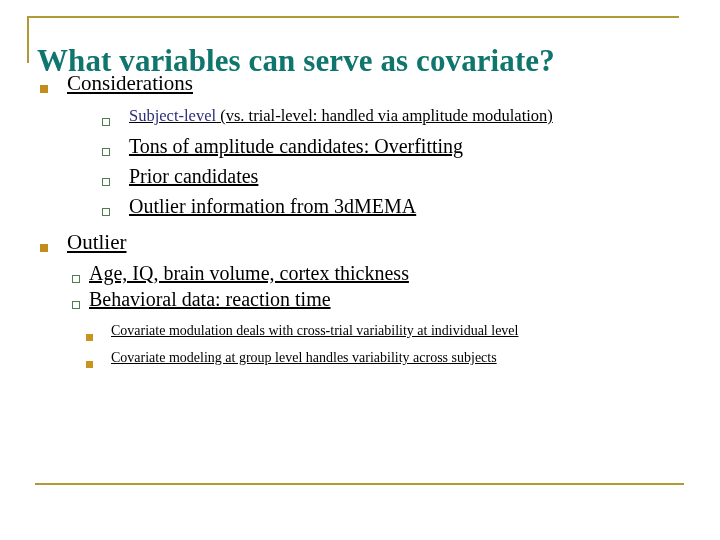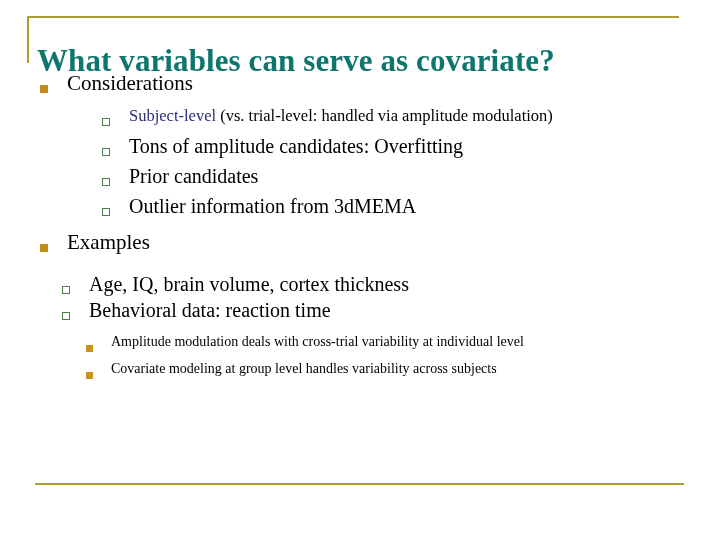--- a/index.html
+++ b/index.html
@@ -39,20 +39,21 @@
     font-family: "Liberation Serif", "DejaVu Serif", serif;
     letter-spacing: 0.1px;
   }
 
   
   #body-area {
     position: absolute;
     left: 0;
     top: 70px;
     width: 720px;
+    text-decoration: underline;
   }
 
   .row {
     position: relative;
     display: flex;
     align-items: flex-start;
   }
 
   
   .bullet {
@@ -132,21 +133,21 @@
 
   .accent-blue {
     color: #2c2f77;
   }
 
   #group-considerations { margin-top: 0px; }
   #sub-considerations { margin-top: 7px; padding-left: 40px; }
   #sub-considerations .lvl2.small { margin-bottom: 1px; }
   #sub-considerations .lvl2.big { margin-top: 4px; }
   #group-examples { margin-top: 9px; }
-  #sub-examples { margin-top: 16px; }
+  #sub-examples { margin-top: 5px; text-align: center; }
   #sub-examples-l3 { margin-top: 7px; }
   #sub-examples-l3 .lvl3 { margin-bottom: 2px; }
 
   
   #bottom-rule {
     position: absolute;
     left: 35px;
     top: 483px;
     width: 649px;
     height: 2px;
@@ -204,21 +205,21 @@
 
     </div>
   </div>
 
   <div id="group-examples">
 
     <div class="row lvl1">
       <span class="bullet-wrap">
         <span class="bullet bullet-l1"></span>
       </span>
-      <span class="text">Examples</span>
+      <span class="text">Outlier</span>
     </div>
 
     <div id="sub-examples">
 
       <div class="row lvl2 big">
         <span class="bullet-wrap">
           <span class="bullet bullet-l2"></span>
         </span>
         <span class="text">Age, IQ, brain volume, cortex thickness</span>
       </div>
@@ -231,21 +232,21 @@
       </div>
 
     </div>
 
     <div id="sub-examples-l3">
 
       <div class="row lvl3">
         <span class="bullet-wrap">
           <span class="bullet bullet-l3"></span>
         </span>
-        <span class="text">Amplitude modulation deals with cross-trial variability at individual level</span>
+        <span class="text">Covariate modulation deals with cross-trial variability at individual level</span>
       </div>
 
       <div class="row lvl3">
         <span class="bullet-wrap">
           <span class="bullet bullet-l3"></span>
         </span>
         <span class="text">Covariate modeling at group level handles variability across subjects</span>
       </div>
 
     </div>

